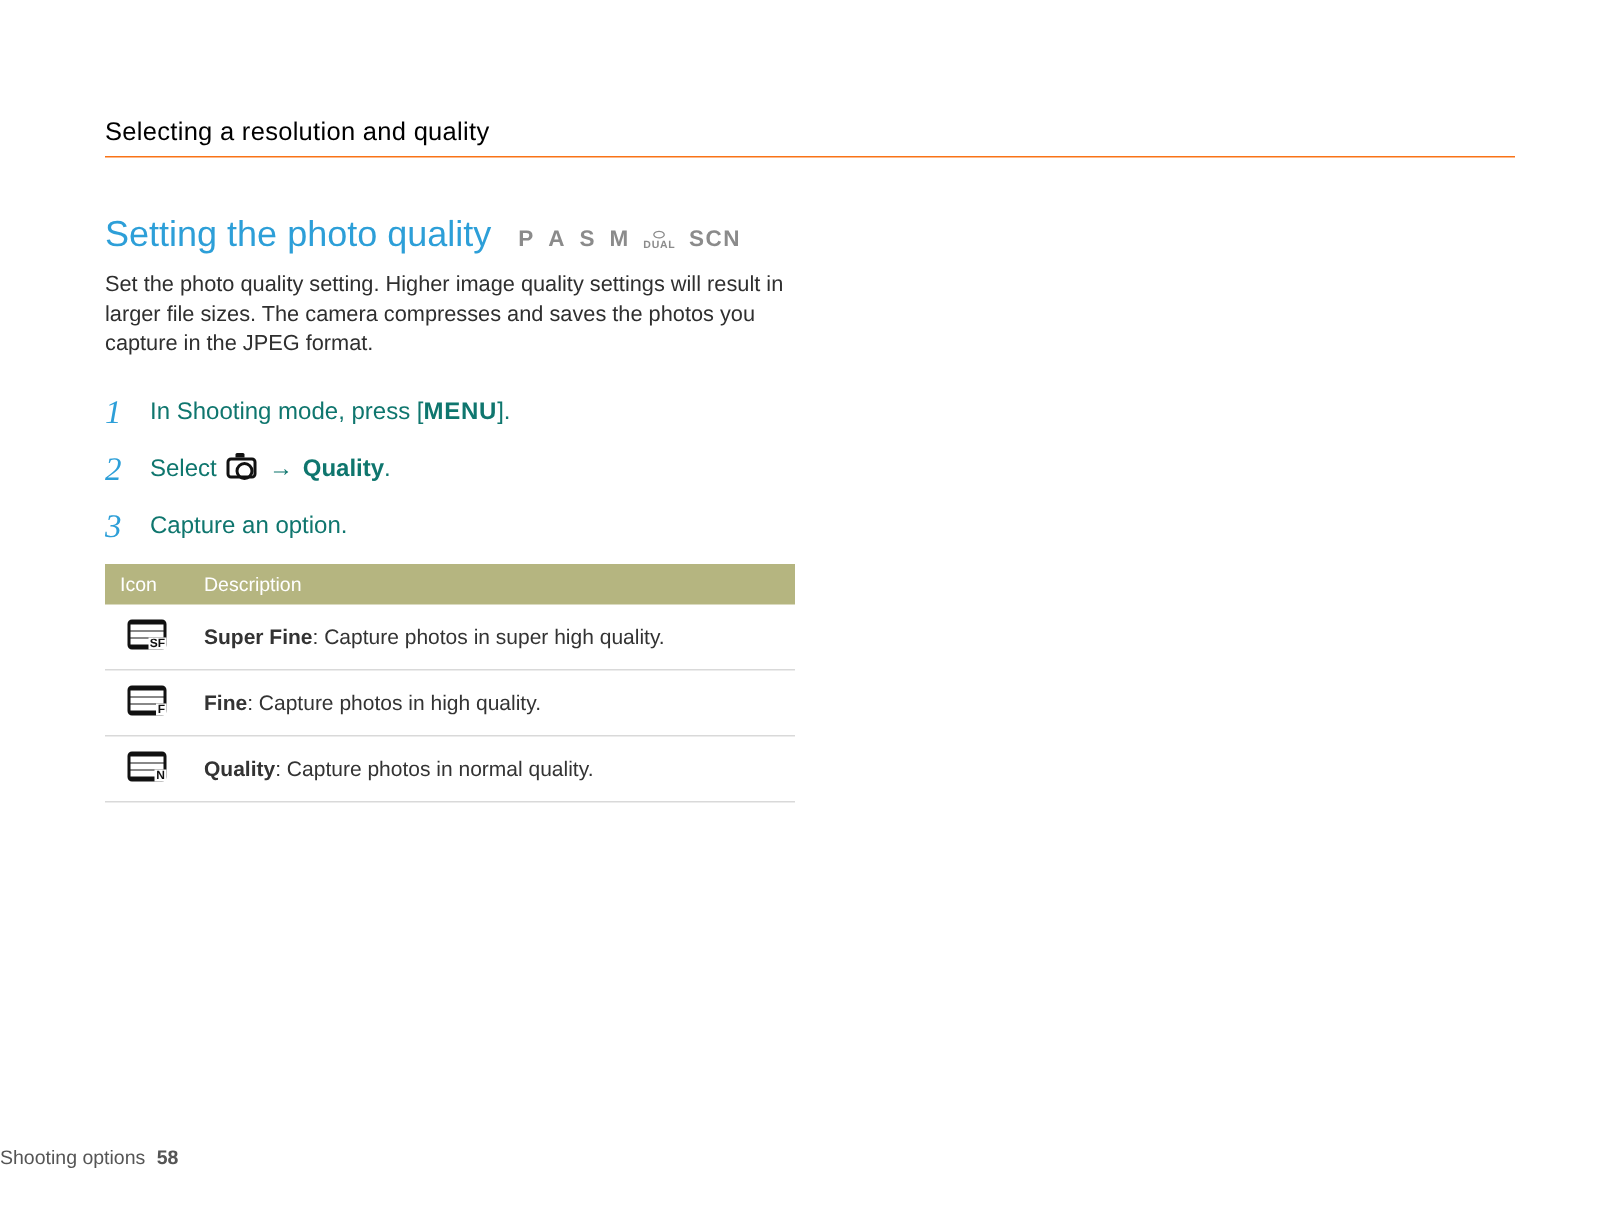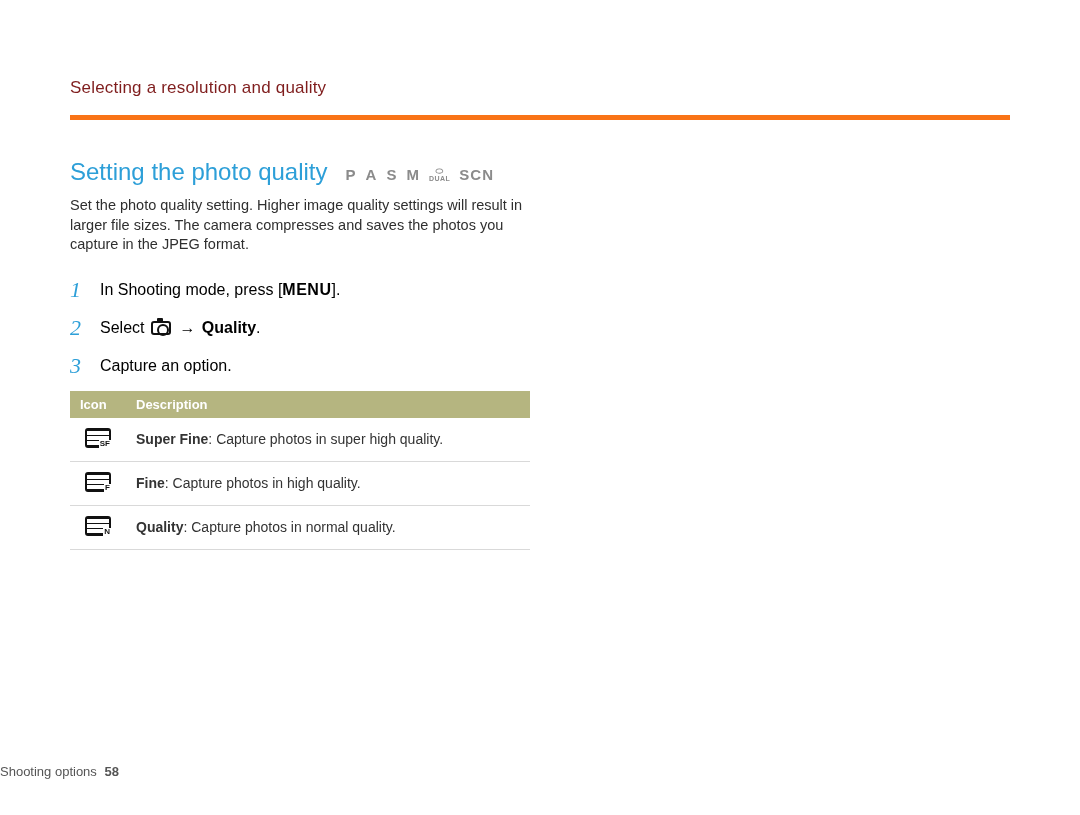--- a/index.html
+++ b/index.html
@@ -9,24 +9,24 @@
       height: 815px;
       background: #fff;
       position: relative;
       color: #333;
     }
     .page {
       padding: 78px 70px 0 70px;
     }
     .breadcrumb {
       font-size: 17px;
-      color: #7f1d1d;
+      color: #000000;
       font-weight: 300;
-      padding-bottom: 17px;
-      border-bottom: 5px solid #f97316;
+      padding-bottom: 6px;
+      border-bottom: 1px solid #f97316;
       margin-bottom: 38px;
       letter-spacing: 0.2px;
     }
     .heading-row {
       display: flex;
       align-items: baseline;
       gap: 18px;
       margin-bottom: 10px;
       text-align: center;
     }
@@ -75,21 +75,21 @@
     .step-num {
       font-size: 22px;
       font-style: italic;
       color: #2d9fd8;
       width: 18px;
       font-family: Georgia, 'Times New Roman', serif;
       font-weight: 400;
     }
     .step-text {
       font-size: 16px;
-      color: #000000;
+      color: #0f766e;
     }
     .step-text .bold { font-weight: bold; }
     .menu-label {
       font-weight: 900;
       letter-spacing: 0.5px;
       font-family: Arial, sans-serif;
     }
     .camera-icon {
       display: inline-block;
       vertical-align: middle;
@@ -120,21 +120,21 @@
 
     .quality-table {
       margin-top: 8px;
       width: 460px;
       border-collapse: collapse;
       font-size: 14px;
     }
     .quality-table th {
       background: #b5b580;
       color: #fff;
-      font-weight: 700;
+      font-weight: 400;
       text-align: left;
       padding: 6px 10px;
       font-size: 13px;
     }
     .quality-table th:first-child { width: 56px; }
     .quality-table td {
       padding: 10px 10px;
       border-bottom: 1px solid #d9d9d9;
       vertical-align: middle;
       margin-top: 30px;

